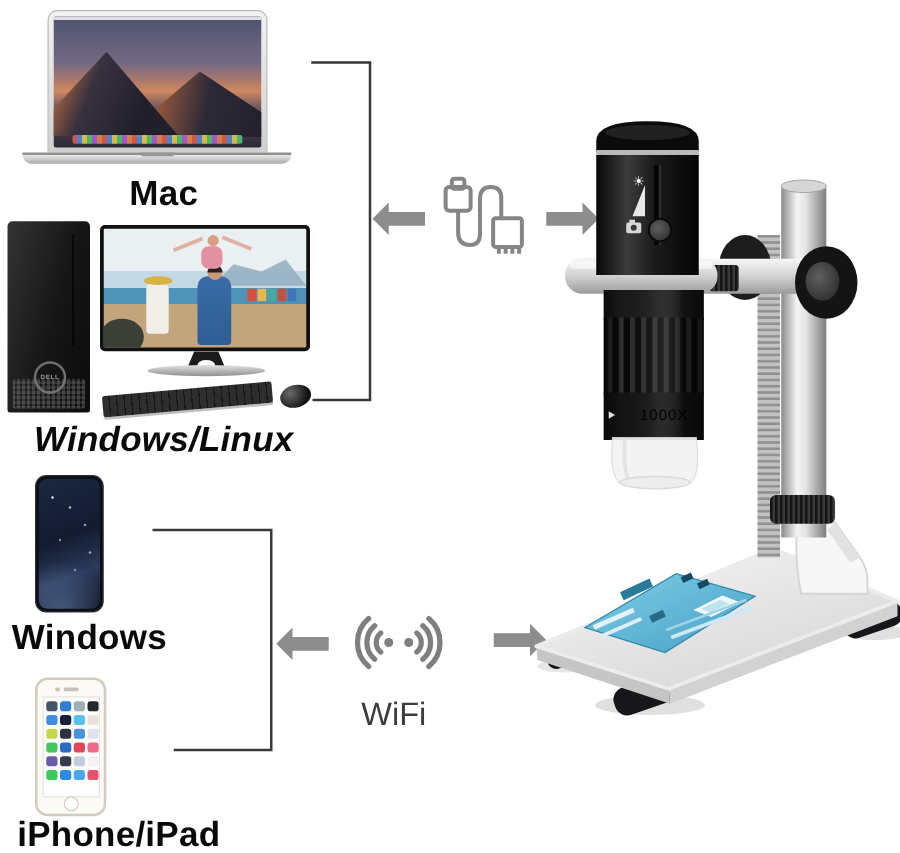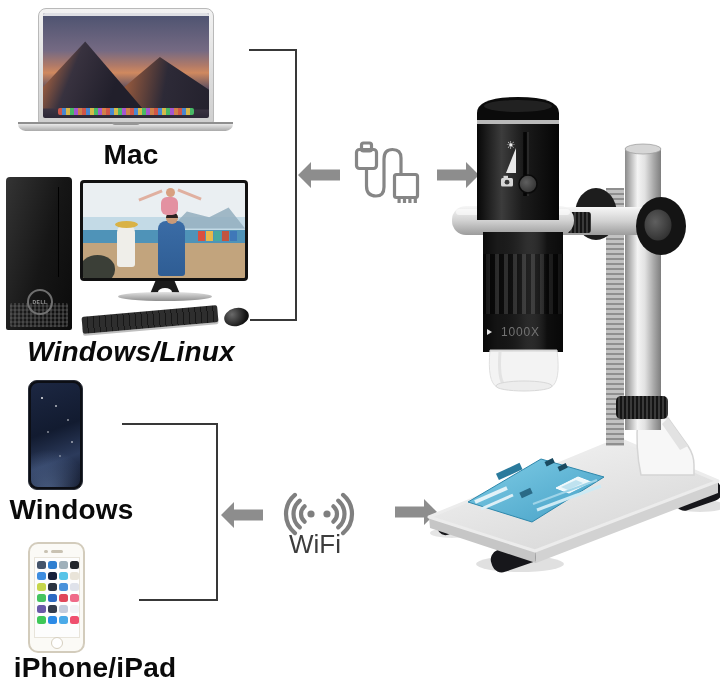--- a/index.html
+++ b/index.html
@@ -91,22 +91,22 @@
                   border-radius:2px;background:#c9c2b2;}
   .iphone-cam{position:absolute;left:14px;top:5.5px;width:3.5px;height:3.5px;border-radius:50%;background:#c9c2b2;}
   .iphone-screen{position:absolute;left:3.5px;top:13px;width:46px;height:81px;background:#fdfdfd;
                  border:1px solid #e8e4da;box-sizing:border-box;overflow:hidden;}
   .app-grid{display:grid;grid-template-columns:repeat(4,8.5px);grid-auto-rows:8.5px;gap:2.6px;padding:2.5px;}
   .app-icon{border-radius:2.5px;}
   .iphone-home{position:absolute;left:50%;bottom:2.5px;width:10px;height:10px;margin-left:-6px;
                border:1.5px solid #d6cfbf;border-radius:50%;background:#fff;}
 
   
-  .mag{position:absolute;left:487px;top:325px;z-index:6;color:#737373;font-size:12px;
-       letter-spacing:.8px;display:flex;align-items:center;gap:9px;}
+  .mag{position:absolute;left:487px;top:325px;z-index:6;color:#000000;font-size:12px;
+       letter-spacing:.8px;display:flex;align-items:center;gap:20px;}
   .mag-pointer{width:0;height:0;border-top:3.5px solid transparent;border-bottom:3.5px solid transparent;
                border-left:5px solid #e3e3e3;display:inline-block;}
 
   svg.overlay{position:absolute;left:0;top:0;z-index:5;pointer-events:none;}
 </style>
 </head>
 <body>
 
 <div class="canvas">
 
@@ -188,21 +188,21 @@
           <div class="app-icon" style="background: rgb(63, 200, 88);"></div>
           <div class="app-icon" style="background: rgb(43, 138, 230);"></div>
           <div class="app-icon" style="background: rgb(74, 170, 232);"></div>
           <div class="app-icon" style="background: rgb(239, 79, 110);"></div>
         </div>
     </div>
     <div class="iphone-home"></div>
   </div>
   <div class="dev-label" style="left:10px;top:652px;width:170px;">iPhone/iPad</div>
 
-  <div class="conn-label" style="left:260px;top:529px;width:110px;">WiFi</div>
+  <div class="conn-label" style="left:260px;top:556px;width:110px;">WiFi</div>
 
   <div class="mag">
     <span class="mag-pointer"></span>
     <span>1000X</span>
   </div>
 
   <svg class="overlay" width="720" height="682" viewBox="0 0 720 682">
     <defs>
       <linearGradient id="poleGrad" x1="0" y1="0" x2="1" y2="0">
         <stop offset="0" stop-color="#8a8a8a"></stop>

